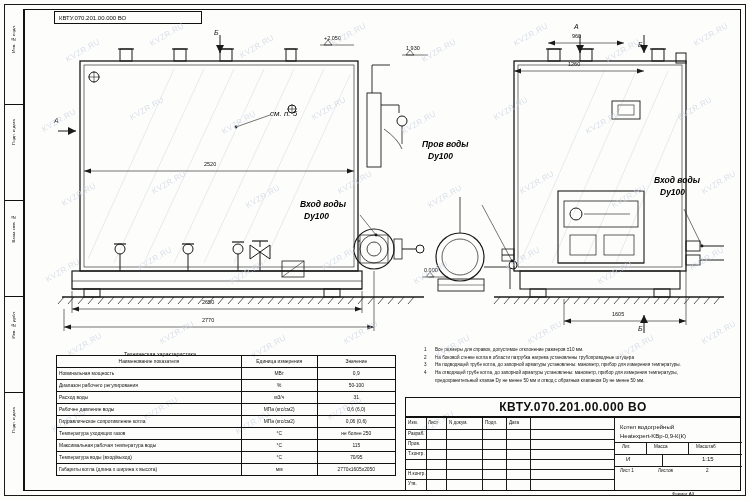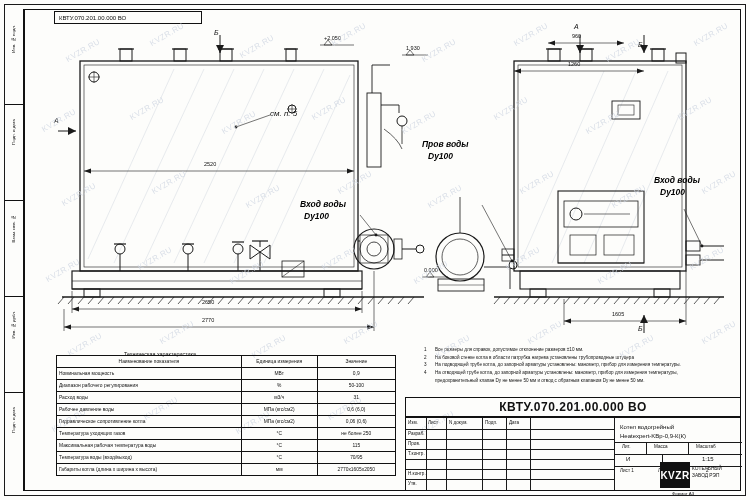--- a/index.html
+++ b/index.html
@@ -530,24 +530,17 @@
     <div class="cell" style="left:216px;top:26px;">Лит.</div>
     <div class="cell" style="left:248px;top:26px;">Масса</div>
     <div class="cell" style="left:290px;top:26px;">Масштаб</div>
     <div class="cell" style="left:220px;top:38px;font-size:6px;">И</div>
     <div class="cell" style="left:296px;top:38px;font-size:6px;">1:15</div>
 
     <div class="cell" style="left:214px;top:50px;">Лист 1</div>
     <div class="cell" style="left:252px;top:50px;">Листов</div>
     <div class="cell" style="left:300px;top:50px;">2</div>
 
-    <div class="logo">
-      <div class="kvzr">KVZR</div>
-      <div class="kvzrtxt">
-        <div>КОТЕЛЬНЫЙ</div>
-        <div>ЗАВОД РЭП</div>
-      </div>
-    </div>
   </div>
 
   <div style="position:absolute;left:672px;top:491px;font-size:4.4px;color:#111;">Формат  А3</div>
 
 </div>
 
 </body></html>

